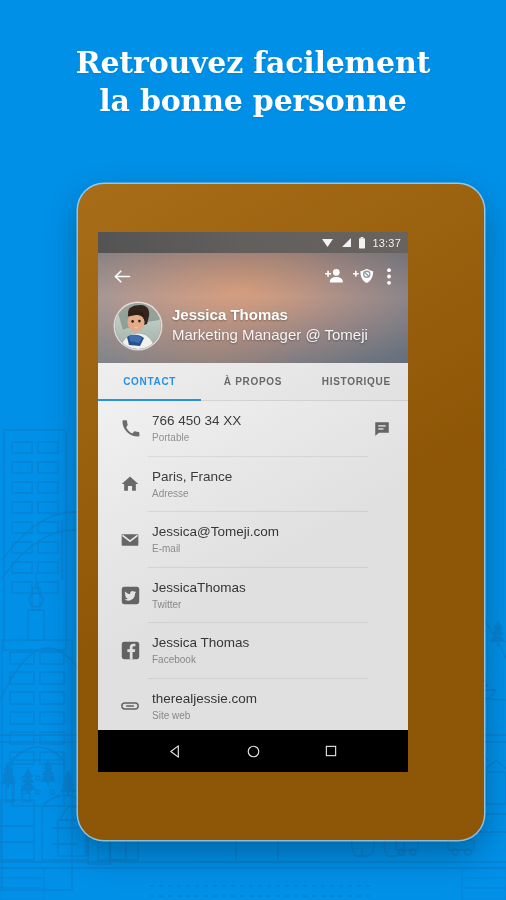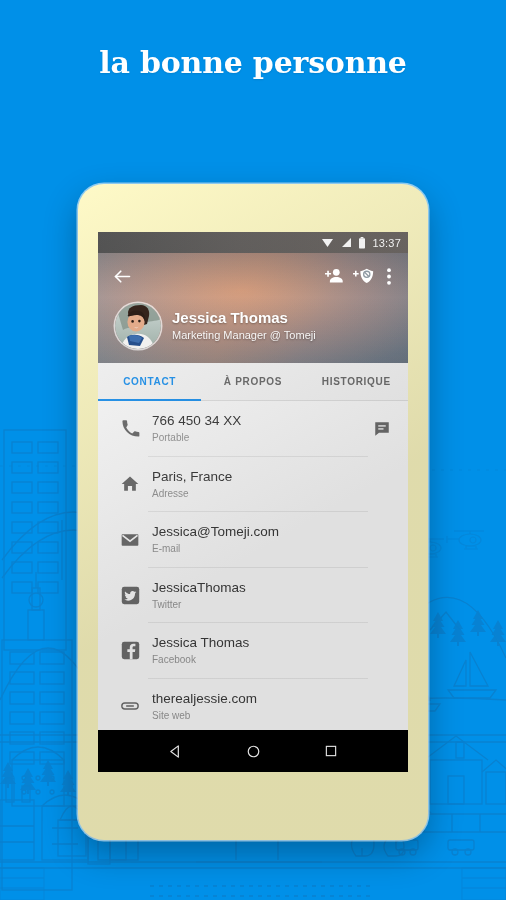--- a/index.html
+++ b/index.html
@@ -21,22 +21,22 @@
     font-family:"DejaVu Serif", serif;
     font-weight:bold; font-size:30px; line-height:1.28;
     letter-spacing:-0.2px;
     text-shadow:0 1px 2px rgba(0,0,0,.10);
   }
   .headline .l2 { display:block;text-align:center; }
 
   
   .phone {
     position:absolute; left:78px; top:184px;
-    width:350px; height:656px; z-index:4;
-    background:#fef9c3;
+    width:406px; height:656px; z-index:4;
+    background:#a16207;
     border-radius:26px;
     box-shadow:0 0 0 1.5px rgba(255,255,255,.55),
                0 14px 34px rgba(0,0,0,.30);
     text-decoration:underline;
   }
   .phone::after{
     content:""; position:absolute; inset:0; border-radius:26px;
     background:linear-gradient(150deg, rgba(255,255,255,.07), rgba(0,0,0,.12) 55%);
     pointer-events:none;
   }
@@ -85,21 +85,21 @@
     width:46px; height:46px; border-radius:50%;
     overflow:hidden; flex:0 0 46px;
     box-shadow:0 0 0 1.5px rgba(255,255,255,.65);
   }
   .avatar svg{ display:block; }
   .pname{
     color:#fff; font-size:15px; font-weight:bold;
     line-height:1.2; text-shadow:0 1px 2px rgba(0,0,0,.33);
   }
   .prole{
-    color:rgba(255,255,255,.93); font-size:11px;
+    color:rgba(255,255,255,.93); font-size:15px;
     line-height:1.35; margin-top:1px; text-shadow:0 1px 2px rgba(0,0,0,.33);
   }
 
   
   .tabs{
     flex:0 0 38px; display:flex; background:#fafafa;
     border-bottom:1px solid #e4e4e4;
   }
   .tab{
     flex:1; display:flex; align-items:center; justify-content:center;
@@ -369,20 +369,21 @@
         <rect x="0" y="868" width="44" height="32"></rect>
         <path d="M0 878 h44 M0 888 h44"></path>
         <rect x="462" y="868" width="44" height="32"></rect>
         <path d="M462 878 h44 M462 888 h44"></path>
       </g>
     </g>
   </svg>
 </div>
 
 <h1 class="headline">
+  <span class="l1">Retrouvez facilement</span>
   <span class="l2">la bonne personne</span>
 </h1>
 
 <div class="phone">
   <div class="screen">
 
     <div class="statusbar">
       <svg class="sb-ico" width="13" height="11" viewBox="0 0 13 11">
         <path d="M1 2 L12 2 L6.5 10 Z" fill="#ffffff"></path>
       </svg>

